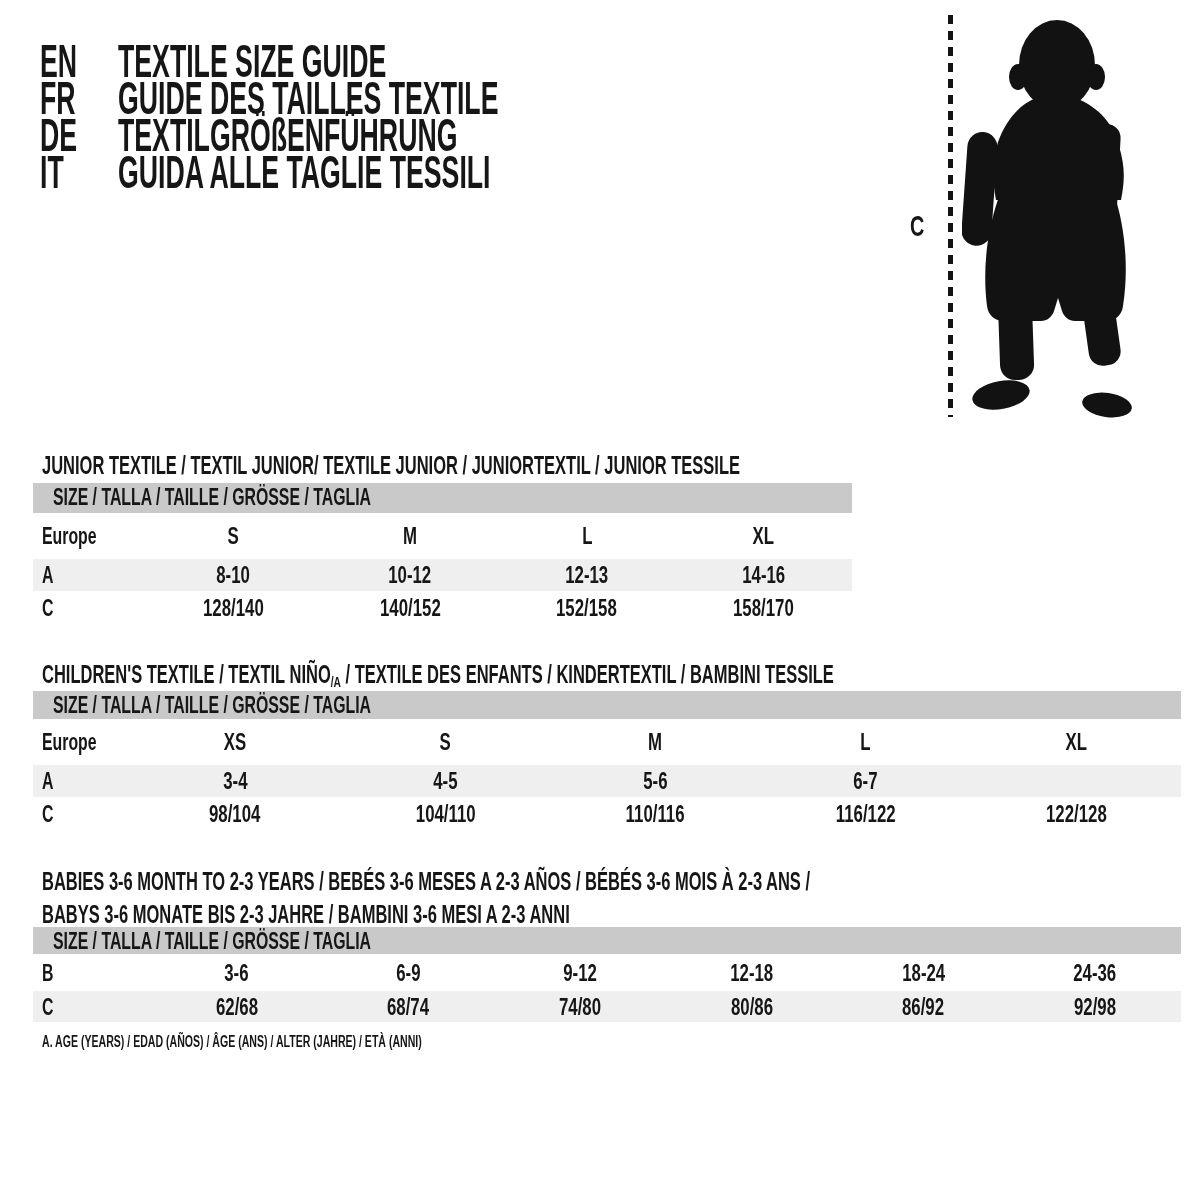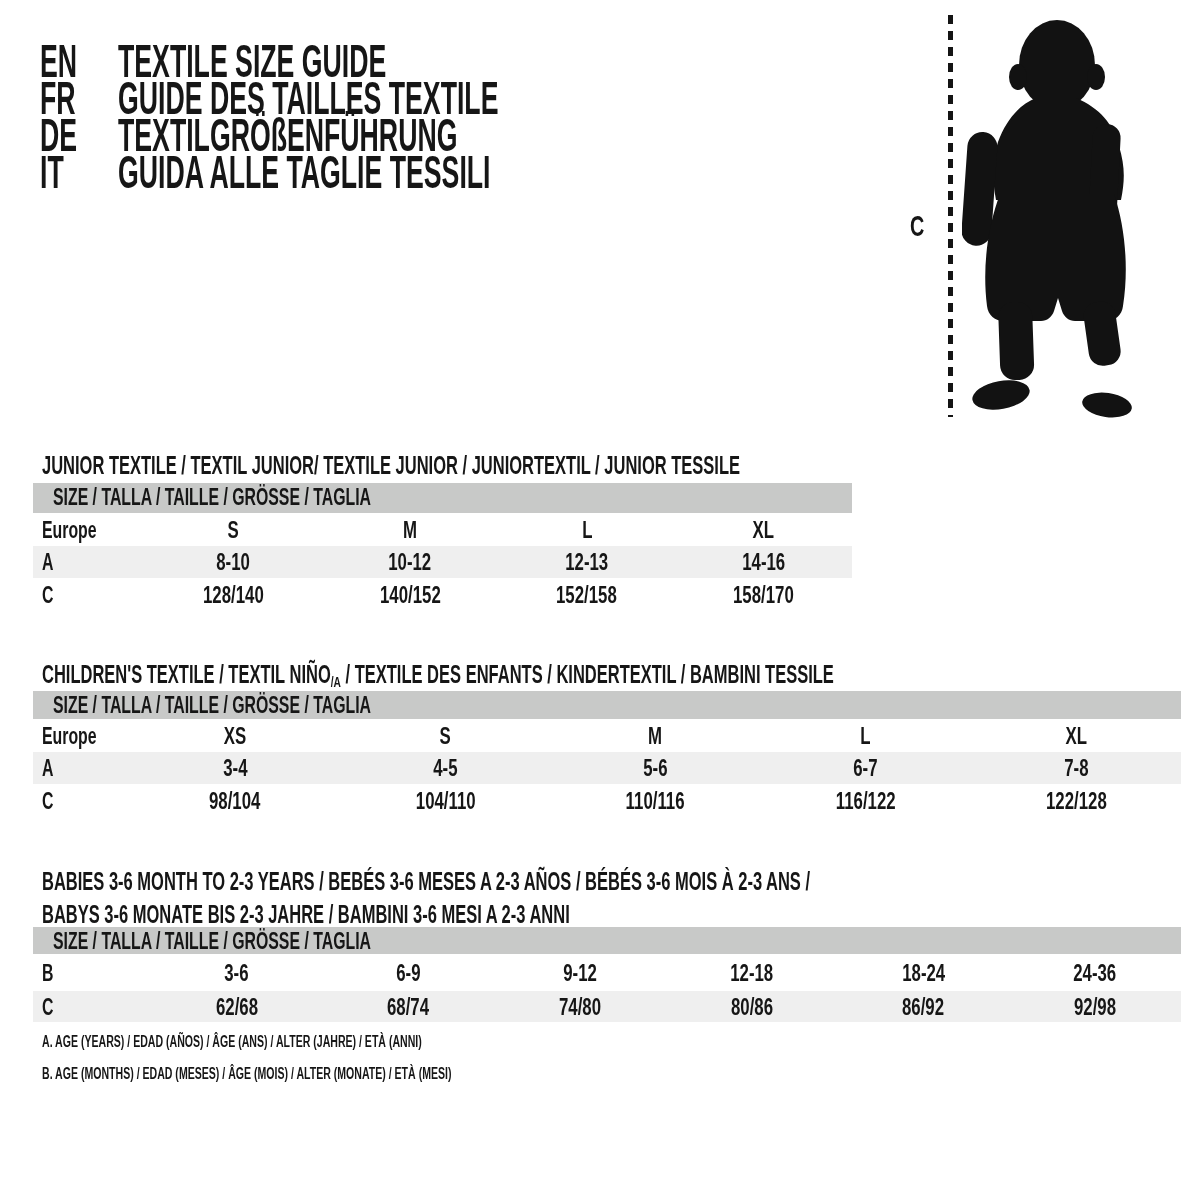--- a/index.html
+++ b/index.html
@@ -43,21 +43,21 @@
   .children { top:691px; width:1148px; }
   .babies   { top:927px; width:1148px; }
   .size-bar { background:#c8c9c8; display:flex; align-items:flex-start; padding-left:20px; }
   .junior .size-bar   { height:30px; }
   .children .size-bar { height:28px; }
   .babies .size-bar   { height:27px; }
   .row { display:grid; align-items:center; }
   .junior .row   { grid-template-columns:112px repeat(4,1fr); }
   .children .row { grid-template-columns:97px repeat(5,1fr); }
   .babies .row   { grid-template-columns:118px repeat(6,1fr); }
-  .rE { height:33px; }
+  .rE { height:46px; }
   .rA { height:32px; }
   .rC { height:34px; }
   .babies .rB { height:37px; }
   .babies .rC { height:31px; }
   .shade { background:#efefef; }
   .cell { text-align:center; overflow:visible; }
   .lab  { text-align:left; padding-left:9px; }
 
   
   .legend { position:absolute; left:42px; top:1026px; font-size:16px; }
@@ -147,21 +147,20 @@
     <div class="cell"><span class="cndc">M</span></div>
     <div class="cell"><span class="cndc">L</span></div>
     <div class="cell"><span class="cndc">XL</span></div>
   </div>
   <div class="row rA shade">
     <div class="cell lab"><span class="cnd">A</span></div>
     <div class="cell"><span class="cndc">3-4</span></div>
     <div class="cell"><span class="cndc">4-5</span></div>
     <div class="cell"><span class="cndc">5-6</span></div>
     <div class="cell"><span class="cndc">6-7</span></div>
-    <div class="cell"><span class="cndc">7-8</span></div>
   </div>
   <div class="row rC">
     <div class="cell lab"><span class="cnd">C</span></div>
     <div class="cell"><span class="cndc">98/104</span></div>
     <div class="cell"><span class="cndc">104/110</span></div>
     <div class="cell"><span class="cndc">110/116</span></div>
     <div class="cell"><span class="cndc">116/122</span></div>
     <div class="cell"><span class="cndc">122/128</span></div>
   </div>
 </div>
@@ -191,16 +190,13 @@
     <div class="cell"><span class="cndc">80/86</span></div>
     <div class="cell"><span class="cndc">86/92</span></div>
     <div class="cell"><span class="cndc">92/98</span></div>
   </div>
 </div>
 
 <div class="legend">
   <div class="legend-line">
       <span class="cnd">A. AGE (YEARS) / EDAD (AÑOS) / ÂGE (ANS) / ALTER (JAHRE) / ETÀ (ANNI)</span>
     </div>
-  <div class="legend-line">
-      <span class="cnd">B. AGE (MONTHS) / EDAD (MESES) / ÂGE (MOIS) / ALTER (MONATE) / ETÀ (MESI)</span>
-    </div>
 </div>
 
 </body></html>

